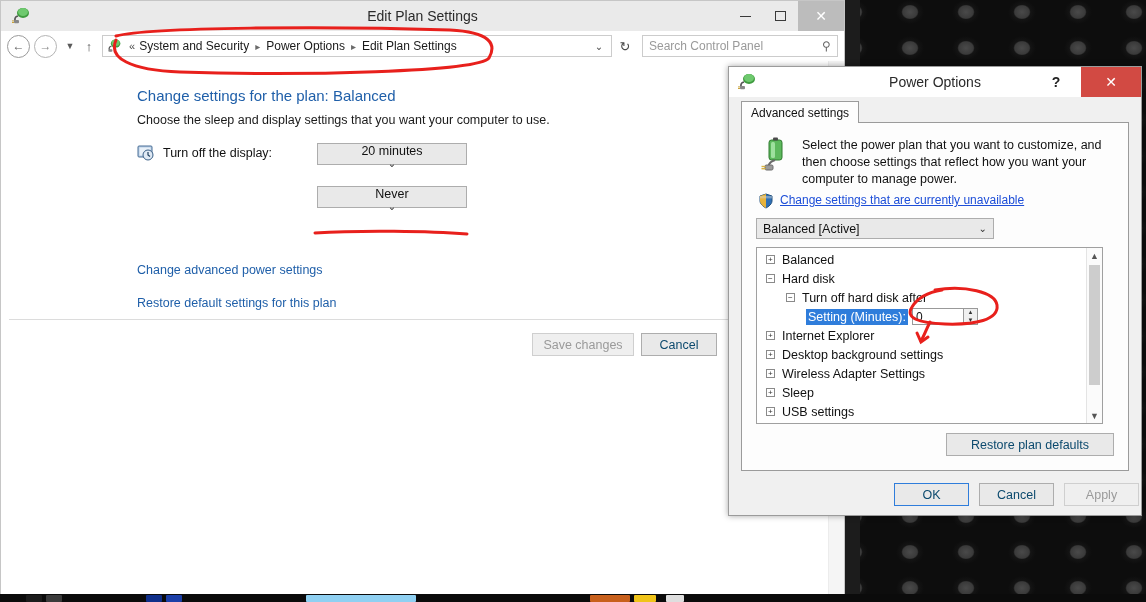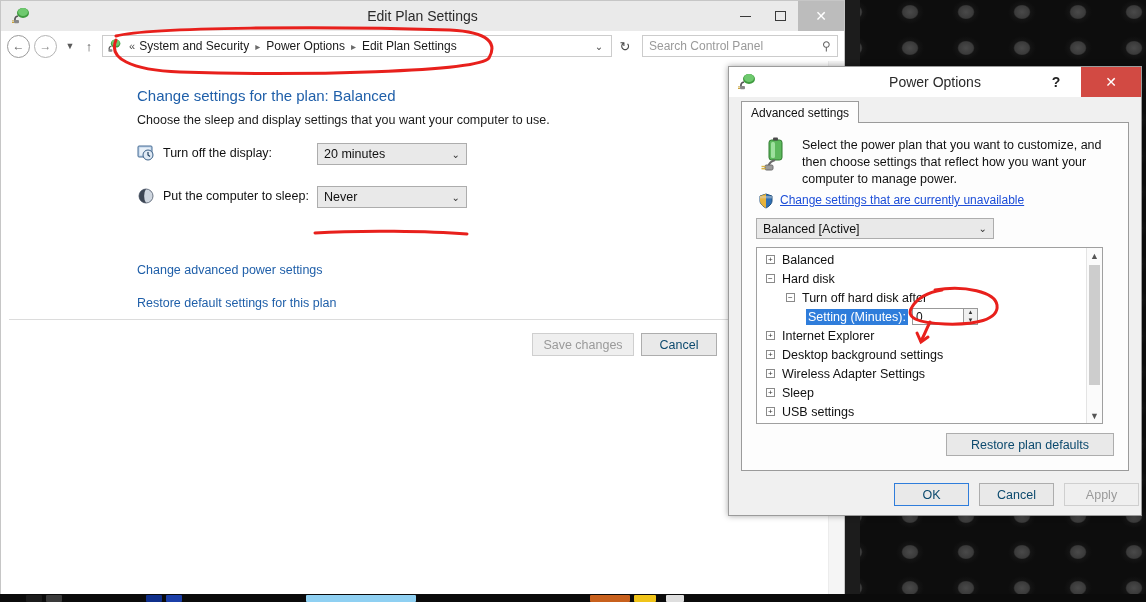--- a/index.html
+++ b/index.html
@@ -82,21 +82,21 @@
   #ex-content{position:relative;height:calc(595px - 62px);background:#fff;}
   #ex-heading{position:absolute;left:136px;top:26px;font-size:15px;color:#1f5fa9;}
   #ex-sub{position:absolute;left:136px;top:52px;font-size:12.5px;color:#1a1a1a;}
 
   .settingrow{position:absolute;left:136px;display:flex;align-items:center;}
   .srow-icon{width:18px;height:18px;margin-right:8px;}
   .srow-label{font-size:12.5px;color:#111;}
   .combo{
     position:absolute;width:150px;height:22px;background:#e9e9e9;border:1px solid #adadad;
     box-sizing:border-box;display:flex;align-items:center;padding:0 6px;
-    font-size:12.5px;color:#111;
+    font-size:12.5px;color:#111;flex-direction:column;
   }
   .combo .cv{flex:1;}
   .combo .cc{font-size:10px;color:#333;}
 
   .linkrow{position:absolute;left:136px;font-size:12.5px;color:#1f5fa9;}
   #ex-divider{position:absolute;left:8px;right:8px;top:258px;height:1px;background:#dcdcdc;}
 
   .btn{
     height:23px;border:1px solid #adadad;background:#e9e9e9;box-sizing:border-box;
     font-size:12.5px;color:#0c4a6e;display:flex;align-items:center;justify-content:center;
@@ -258,29 +258,20 @@
           <path d="M11 8 L11 11 L13 12.5" stroke="#22415f" stroke-width="1.2" fill="none"></path>
         </svg>
       </span>
       <span class="srow-label">Turn off the display:</span>
     </div>
     <div class="combo" style="left:316px;top:82px;">
       <span class="cv">20 minutes</span>
       <span class="cc">⌄</span>
     </div>
 
-    <div class="settingrow" style="top:126px;">
-      <span class="srow-icon">
-        <svg width="18" height="18" viewBox="0 0 18 18">
-          <circle cx="9" cy="9" r="7" fill="#cfd6df" stroke="#6b7584"></circle>
-          <path d="M9 2 A7 7 0 0 0 9 16 A5 9 0 0 1 9 2 Z" fill="#3d4654"></path>
-        </svg>
-      </span>
-      <span class="srow-label">Put the computer to sleep:</span>
-    </div>
     <div class="combo" style="left:316px;top:125px;">
       <span class="cv">Never</span>
       <span class="cc">⌄</span>
     </div>
 
     <div class="linkrow" style="top:202px;">Change advanced power settings</div>
     <div class="linkrow" style="top:235px;">Restore default settings for this plan</div>
 
     <div id="ex-divider"></div>
 

